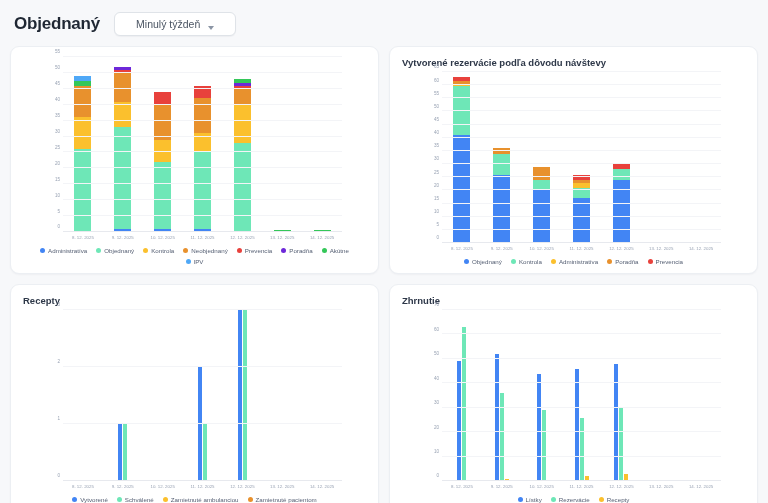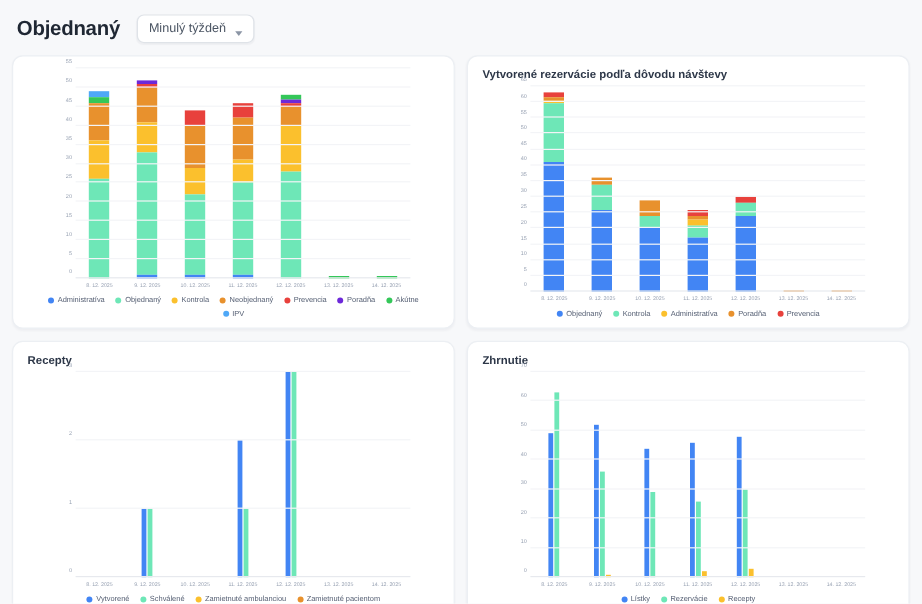--- a/index.html
+++ b/index.html
@@ -10,21 +10,21 @@
     overflow: hidden;
   }
   .page { width: 768px; height: 503px; padding: 8px 10px 0 10px; }
 
   
   .header { display: flex; align-items: center; gap: 14px; padding: 4px 4px 10px 4px; }
   .page-title { font-size: 17px; font-weight: 700; color: #1f2733; letter-spacing: -0.2px; }
   .range-select {
     display: inline-flex; align-items: flex-end; gap: 8px;
     background: #ffffff; border: 1px solid #dfe3e8; border-radius: 6px;
-    padding: 5px 9px; font-size: 10.5px; color: #4b5563; cursor: pointer;
+    padding: 5px 21px; font-size: 10.5px; color: #4b5563; cursor: pointer;
     box-shadow: 0 1px 1px rgba(16,24,40,.04);
   }
   .caret { width: 0; height: 0; border-left: 3.5px solid transparent; border-right: 3.5px solid transparent;
            border-top: 4px solid #8b95a5; display: inline-block; }
 
   
   .grid { display: grid; grid-template-columns: 1fr 1fr; gap: 10px; }
   .card {
     background: #ffffff; border: 1px solid #eceff3; border-radius: 9px;
     box-shadow: 0 1px 2px rgba(16,24,40,.04);

